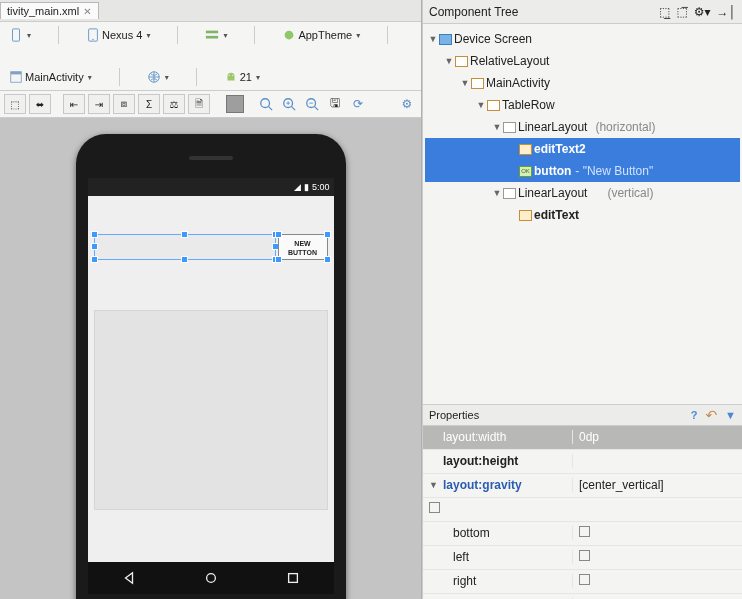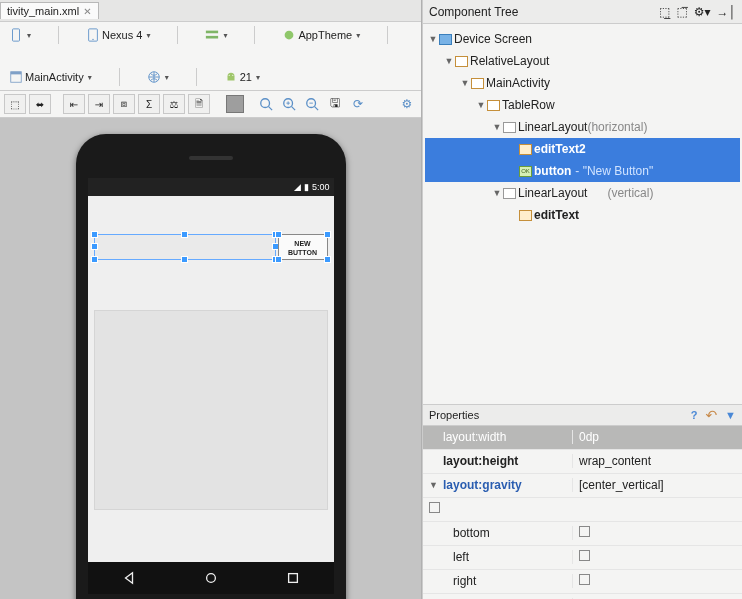--- a/index.html
+++ b/index.html
@@ -253,21 +253,21 @@
       </div>
       <div class="tree-row" style="padding-left:50px">
         <span class="tree-exp">▼</span>
         <span class="tree-icon layout-ic"></span>
         <span>TableRow</span>
       </div>
       <div class="tree-row" style="padding-left:66px">
         <span class="tree-exp">▼</span>
         <span class="tree-icon linear-ic"></span>
         <span>LinearLayout</span>
-        <span class="dim" style="margin-left:0">(horizontal)</span>
+        <span class="dim" style="margin-left:8px">(horizontal)</span>
       </div>
       <div class="tree-row sel" style="padding-left:94px">
         <span class="tree-icon edit-ic"></span>
         <span class="bold">editText2</span>
       </div>
       <div class="tree-row sel" style="padding-left:94px">
         <span class="tree-icon btn-ic">OK</span>
         <span class="bold">button</span>
         <span class="dim" style="margin-left:4px">- "New Button"</span>
       </div>
@@ -299,21 +299,20 @@
             <span class="exp"></span>
             <span>layout:width</span>
           </div>
         <div class="prop-val">0dp</div>
       </div>
       <div class="prop-row">
         <div class="prop-name bold">
             <span class="exp"></span>
             <span>layout:height</span>
           </div>
-        <div class="prop-val">wrap_content</div>
       </div>
       <div class="prop-row link">
         <div class="prop-name">
             <span class="exp">▼</span>
             <span>layout:gravity</span>
           </div>
         <div class="prop-val">[center_vertical]</div>
       </div>
       <div class="prop-row sub">
         <div class="prop-val"><span class="chk"></span></div>

